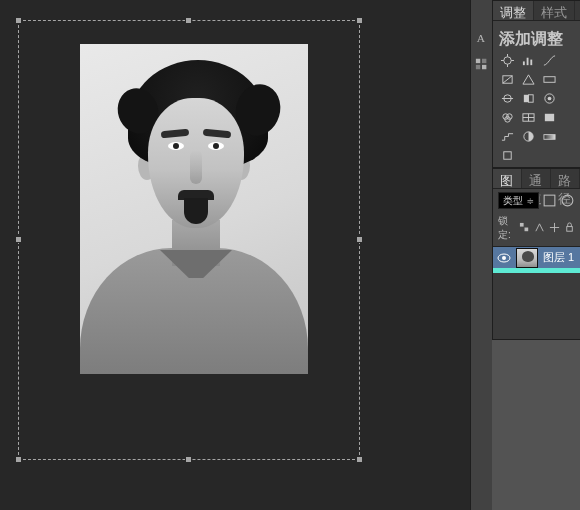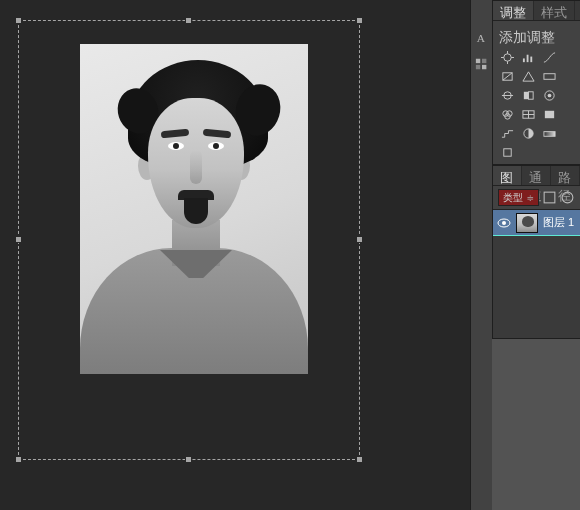--- a/index.html
+++ b/index.html
@@ -133,43 +133,43 @@
 
   .panel { background: #424242; border: 1px solid #1e1e1e; border-right: none; }
   .tabs { display: flex; height: 20px; background: #373737; border-bottom: 1px solid #222; }
   .tab {
     padding: 3px 7px 0; font-size: 13px; color: #999; cursor: pointer;
     border-right: 1px solid #2a2a2a;
   }
   .tab.active { background: #424242; color: #ddd; }
   .panel-body { padding: 4px 6px; }
 
-  .adj-title { font-size: 14px; color: #c8c8c8; padding: 4px 0 3px; }
+  .adj-title { font-size: 16px; color: #c8c8c8; padding: 4px 0 3px; font-weight: bold; }
   .adj-grid { display: flex; flex-wrap: wrap; gap: 4px 4px; }
   .adj-ico {
     width: 17px; height: 15px; display:flex;align-items:center;justify-content:center;
     cursor: pointer;
   }
   .adj-ico svg { width: 15px; height: 13px; }
 
   .layers-panel { flex: 1; display: flex; flex-direction: column; }
   .layer-ctrl-row { display: flex; align-items: center; gap: 3px; padding: 3px 5px; }
   .select {
-    flex: 1; height: 17px; background: #7f1d1d; border: 1px solid #222;
+    flex: 1; height: 17px; background: #000000; border: 1px solid #222;
     color: #ccc; font-size: 10px; padding: 0 4px; display: flex; align-items: center; justify-content: space-between;
     cursor: pointer;
   }
   .select .arrow { font-size: 9px; color: #aaa; }
   .mini { width: 15px; height: 15px; display:flex;align-items:center;justify-content:center; cursor:pointer;}
   .lockrow { display:flex; align-items:center; gap:4px; padding: 2px 5px 4px; font-size:10px; color:#bbb; }
 
   .layer-list { flex: 1; background: #3a3a3a; border-top: 1px solid #222; overflow: hidden; }
   .layer {
     display: flex; align-items: center; height: 26px; padding: 0 4px;
-    border-bottom: 1px solid #5eead4; gap: 5px; cursor: pointer;
+    border-bottom: 5px solid #5eead4; gap: 5px; cursor: pointer;
   }
   .layer.selected { background: #5677a0; color: #fff; }
   .eye { width: 14px; height: 14px; display:flex;align-items:center;justify-content:center;}
   .thumb {
     width: 22px; height: 20px; background: #ddd; border: 1px solid #111;
     background-size: cover; background-position: center;
   }
   .thumb.bg { background: #fff; }
   .thumb.portrait-thumb {
     background: linear-gradient(180deg,#d8d8d8 0%, #bcbcbc 60%, #8f8f8f 100%);
@@ -368,20 +368,46 @@
             </svg>
           </div>
         <div class="mini">
             <svg viewBox="0 0 14 14">
               <circle cx="7" cy="7" r="5" fill="none" stroke="#bbb"></circle>
             </svg>
           </div>
       </div>
 
 
+      <div class="lockrow">
+        <span>锁定:</span>
+        <span class="mini">
+            <svg viewBox="0 0 12 12">
+              <rect x="1" y="1" width="4" height="4" fill="#bbb"></rect>
+              <rect x="6" y="6" width="4" height="4" fill="#bbb"></rect>
+            </svg>
+          </span>
+        <span class="mini">
+            <svg viewBox="0 0 12 12">
+              <path d="M2 10 L6 2 L10 10" fill="none" stroke="#bbb"></path>
+            </svg>
+          </span>
+        <span class="mini">
+            <svg viewBox="0 0 12 12">
+              <line x1="6" y1="1" x2="6" y2="11" stroke="#bbb"></line>
+              <line x1="1" y1="6" x2="11" y2="6" stroke="#bbb"></line>
+            </svg>
+          </span>
+        <span class="mini">
+            <svg viewBox="0 0 12 12">
+              <rect x="3" y="5" width="6" height="5" fill="none" stroke="#bbb"></rect>
+              <path d="M4 5 V3 a2 2 0 0 1 4 0 V5" fill="none" stroke="#bbb"></path>
+            </svg>
+          </span>
+      </div>
 
       <div class="layer-list">
         <div class="layer selected">
           <span class="eye">
               <svg viewBox="0 0 14 14">
                 <ellipse cx="7" cy="7" rx="6" ry="4" fill="none" stroke="#fff"></ellipse>
                 <circle cx="7" cy="7" r="2" fill="#fff"></circle>
               </svg>
             </span>
           <div class="thumb portrait-thumb"></div>

